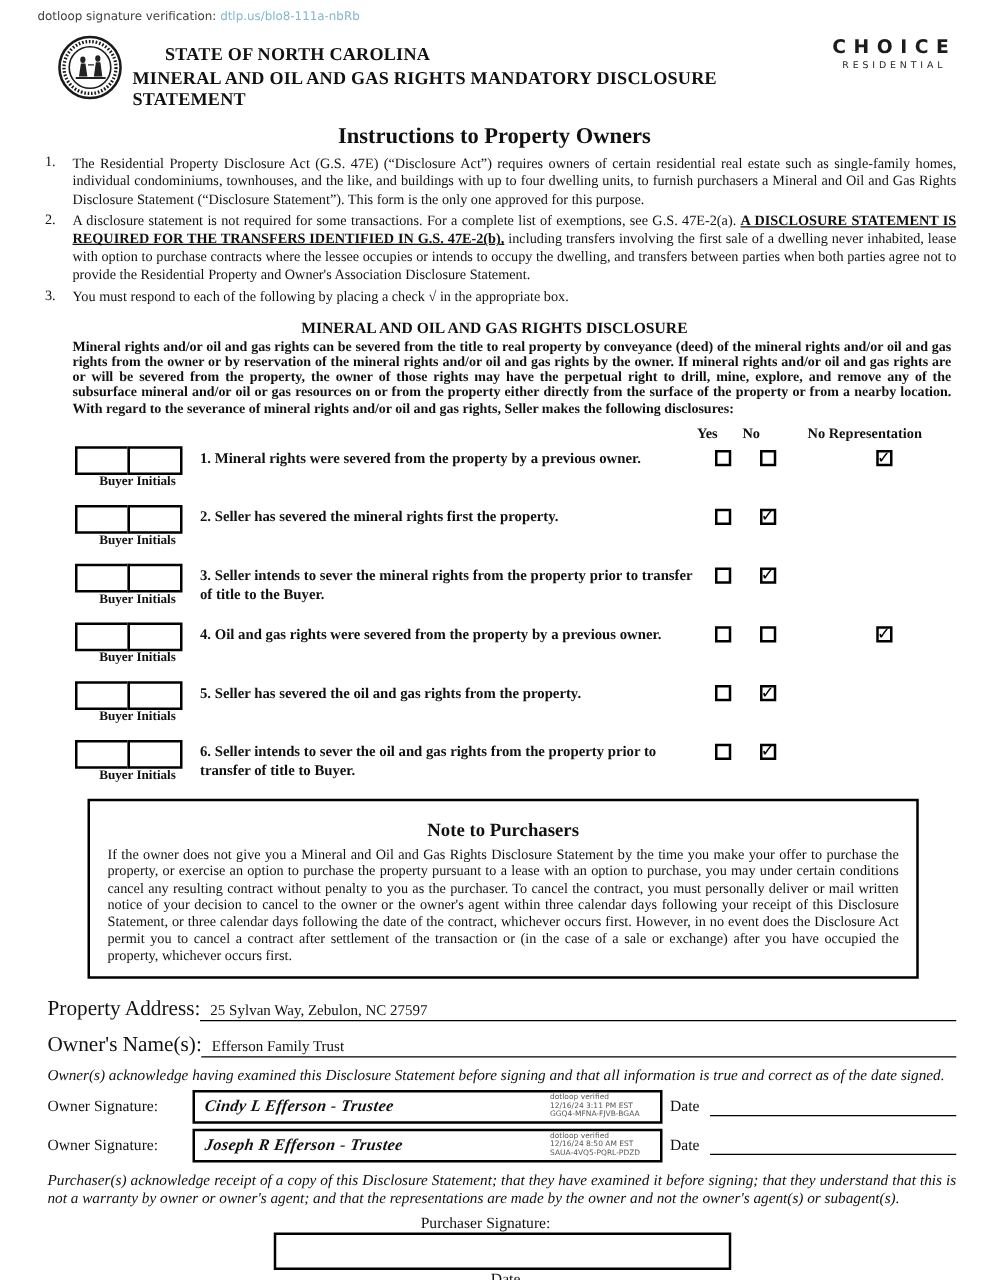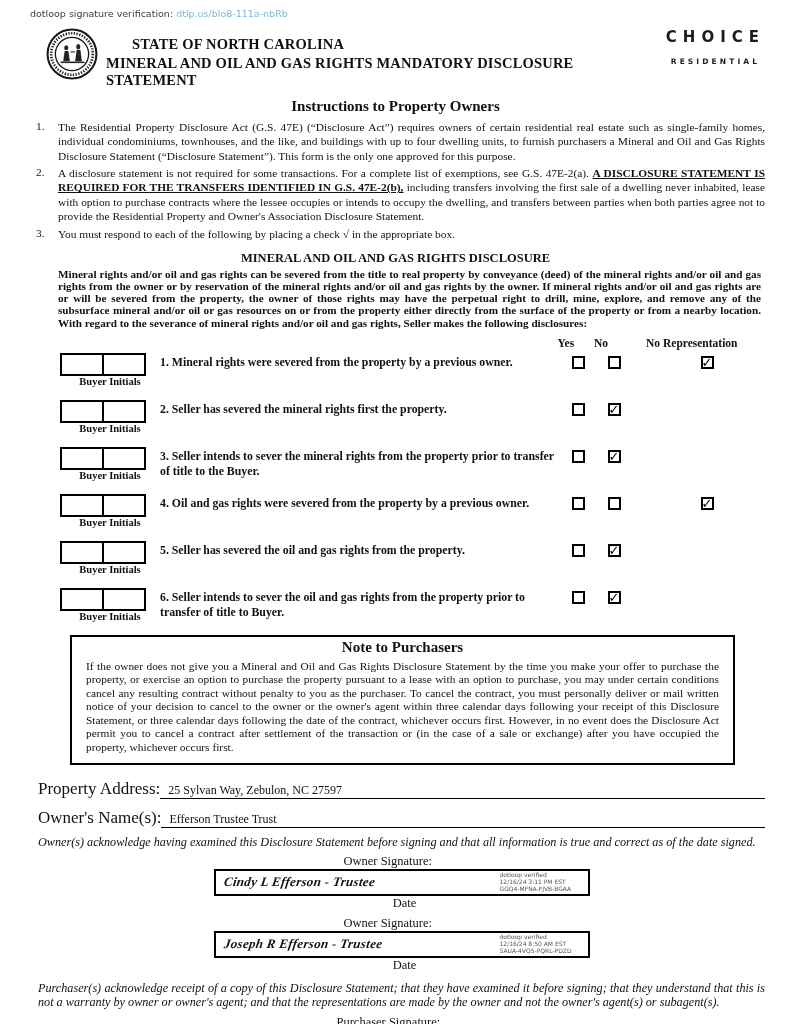--- a/index.html
+++ b/index.html
@@ -13,23 +13,23 @@
   .verify { padding:8px 0 0 30px; font-family:"DejaVu Sans", sans-serif; font-size:9.5px; color:#3d3d3d; }
   .verify a { color:#82b6ce; text-decoration:none; }
   
   .header { display:flex; align-items:flex-start; margin:7px 26px 0 46px; }
   .seal { flex:0 0 auto; margin-top:2px; }
   .titles { margin-left:8px; margin-top:10px; }
   .title1 { font-size:14.5px; font-weight:bold; letter-spacing:.2px;margin-left:26px; }
   .title2 { font-size:14.5px; font-weight:bold; letter-spacing:.2px; margin-top:2px; }
   .logo { margin-left:auto; text-align:center; color:#1c1c1c; font-family:"DejaVu Sans", sans-serif; margin-top:2px; }
   .logo .l1 { font-size:15px; font-weight:bold; letter-spacing:6px; }
-  .logo .l2 { font-size:7.5px; font-weight:bold; letter-spacing:3.1px; margin-top:11px; }
-  
-  .instr-head { text-align:center; font-weight:bold; font-size:15px; margin-top:9px; }
+  .logo .l2 { font-size:7.5px; font-weight:normal; letter-spacing:3.1px; margin-top:1px; }
+  
+  .instr-head { text-align:center; font-weight:bold; font-size:18px; margin-top:9px; }
   .ilist { margin:5px 26px 0 36px; }
   .iitem { display:flex; margin-top:3px; }
   .inum { width:22px; font-size:11.4px; }
   .itxt { flex:1; font-size:11.4px; line-height:1.26; text-align:justify; }
   .emph { font-weight:bold; text-decoration:underline; }
   
   .disc-head { text-align:center; font-weight:bold; font-size:12.5px; margin-top:10px; }
   .disc-intro { margin:2px 30px 0 58px; font-weight:bold; font-size:11.2px; line-height:1.09; text-align:justify; }
   
   .matrix { margin:8px 26px 0 60px; }
@@ -44,29 +44,29 @@
   .icell { width:44px; height:23px; border:2px solid #000; background:#fff; }
   .icell + .icell { margin-left:-2px; }
   .ilabel { font-weight:bold; font-size:10.5px; margin-top:0px; }
   .mtext { width:400px; flex:0 0 auto; font-weight:bold; font-size:11.8px; line-height:1.25; padding-top:2px; }
   .ccol { width:36px; flex:0 0 auto; display:flex; justify-content:center; padding-top:3px; }
   .ncol { width:150px; flex:0 0 auto; display:flex; justify-content:center; padding-top:3px; }
   .cb { width:13px; height:13px; border:2px solid #000; display:flex; align-items:center; justify-content:center;
         font-size:13px; font-weight:bold; line-height:1; color:#000; }
   .cb.checked { font-family:"DejaVu Sans", sans-serif; }
   
-  .notebox { margin:6px 56px 0 70px; border:2px solid #000; padding:2px 14px 9px 14px; }
+  .notebox { margin:6px 56px 0 70px; border:2px solid #000; padding:16px 14px 9px 14px; }
   .note-head { text-align:center; font-weight:bold; font-size:15px; }
   .note-body { margin-top:4px; font-size:11.4px; line-height:1.18; text-align:justify; }
   
   .fieldline { display:flex; align-items:flex-end; margin:14px 26px 0 38px; }
   .flabel { font-size:17px; white-space:nowrap; }
   .fvalue { flex:1; border-bottom:1.5px solid #000; font-size:12px; padding:0 0 1px 8px; line-height:1.2; }
   .ack { margin:7px 26px 0 38px; font-style:italic; font-size:12.2px; line-height:1.2; text-align:justify; }
-  .sigrow { display:flex; align-items:center; margin:4px 26px 0 38px;flex-direction:column; }
+  .sigrow { display:flex; align-items:center; margin:4px 26px 0 38px; }
   .siglabel { font-size:12.5px; white-space:nowrap; width:116px; flex:0 0 auto; }
   .sigbox { width:376px; height:27px; border:2px solid #000; display:flex; align-items:center; justify-content:space-between; background:#fff; }
   .script { font-style:italic; font-weight:bold; font-size:13px; padding-left:8px; transform:skewX(-8deg); letter-spacing:.3px; white-space:nowrap; }
   .stamp { width:88px; flex:0 0 auto; font-family:"DejaVu Sans", sans-serif; font-size:6px; line-height:1.15; color:#555; padding-right:2px; }
   .datelbl { font-size:12.5px; margin-left:6px; }
   .dateline { flex:1; border-bottom:1.5px solid #000; height:16px; margin-left:8px; }
   .psigrow { display:flex; align-items:center; margin:5px 26px 0 38px;flex-direction:column; }
   .psiglabel { font-size:12.5px; white-space:nowrap; width:130px; flex:0 0 auto; }
   .psigbox { width:366px; height:30px; border:2px solid #000; background:#fff; flex:0 0 auto; }
   
@@ -251,21 +251,21 @@
     <div class="note-body">If the owner does not give you a Mineral and Oil and Gas Rights Disclosure Statement by the time you make your offer to purchase the property, or exercise an option to purchase the property pursuant to a lease with an option to purchase, you may under certain conditions cancel any resulting contract without penalty to you as the purchaser. To cancel the contract, you must personally deliver or mail written notice of your decision to cancel to the owner or the owner's agent within three calendar days following your receipt of this Disclosure Statement, or three calendar days following the date of the contract, whichever occurs first. However, in no event does the Disclosure Act permit you to cancel a contract after settlement of the transaction or (in the case of a sale or exchange) after you have occupied the property, whichever occurs first.</div>
   </div>
 
   <div class="fieldline">
     <span class="flabel">Property Address:</span>
     <span class="fvalue">25 Sylvan Way, Zebulon, NC 27597</span>
   </div>
 
   <div class="fieldline" style="margin-top:9px;">
     <span class="flabel">Owner's Name(s):</span>
-    <span class="fvalue">Efferson Trustee Trust</span>
+    <span class="fvalue">Efferson Family Trust</span>
   </div>
 
   <div class="ack">Owner(s) acknowledge having examined this Disclosure Statement before signing and that all information is true and correct as of the date signed.</div>
 
   <div class="sigrow">
     <span class="siglabel">Owner Signature:</span>
     <span class="sigbox">
       <span class="script">Cindy L Efferson - Trustee</span>
       <span class="stamp">
         <span>dotloop verified</span><br>

